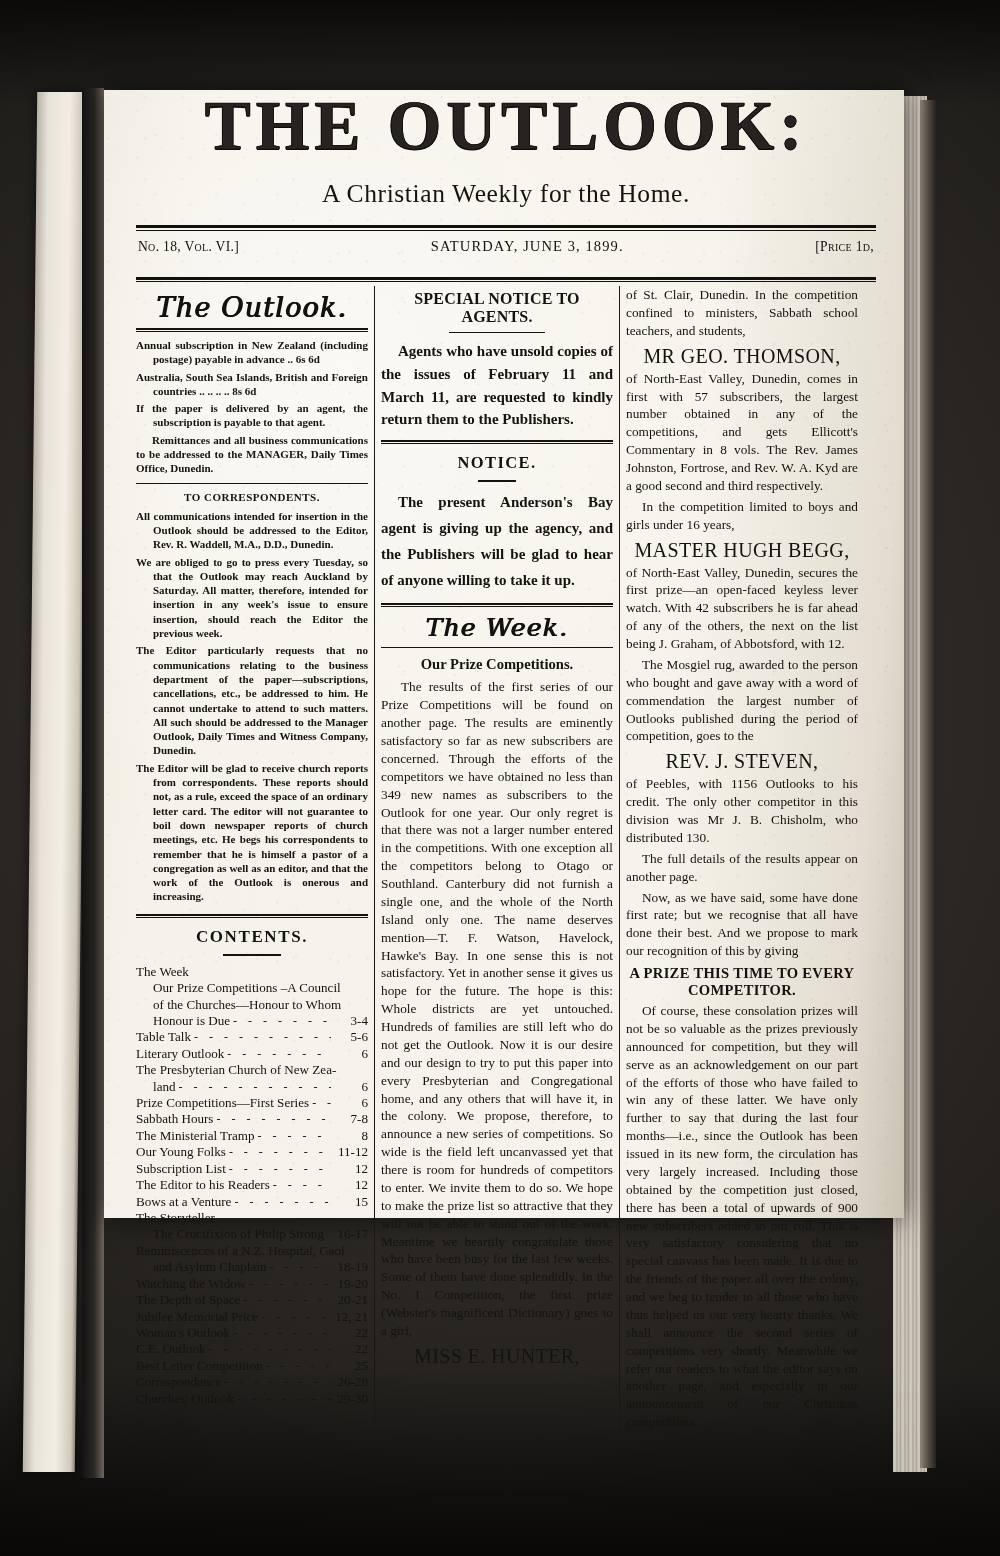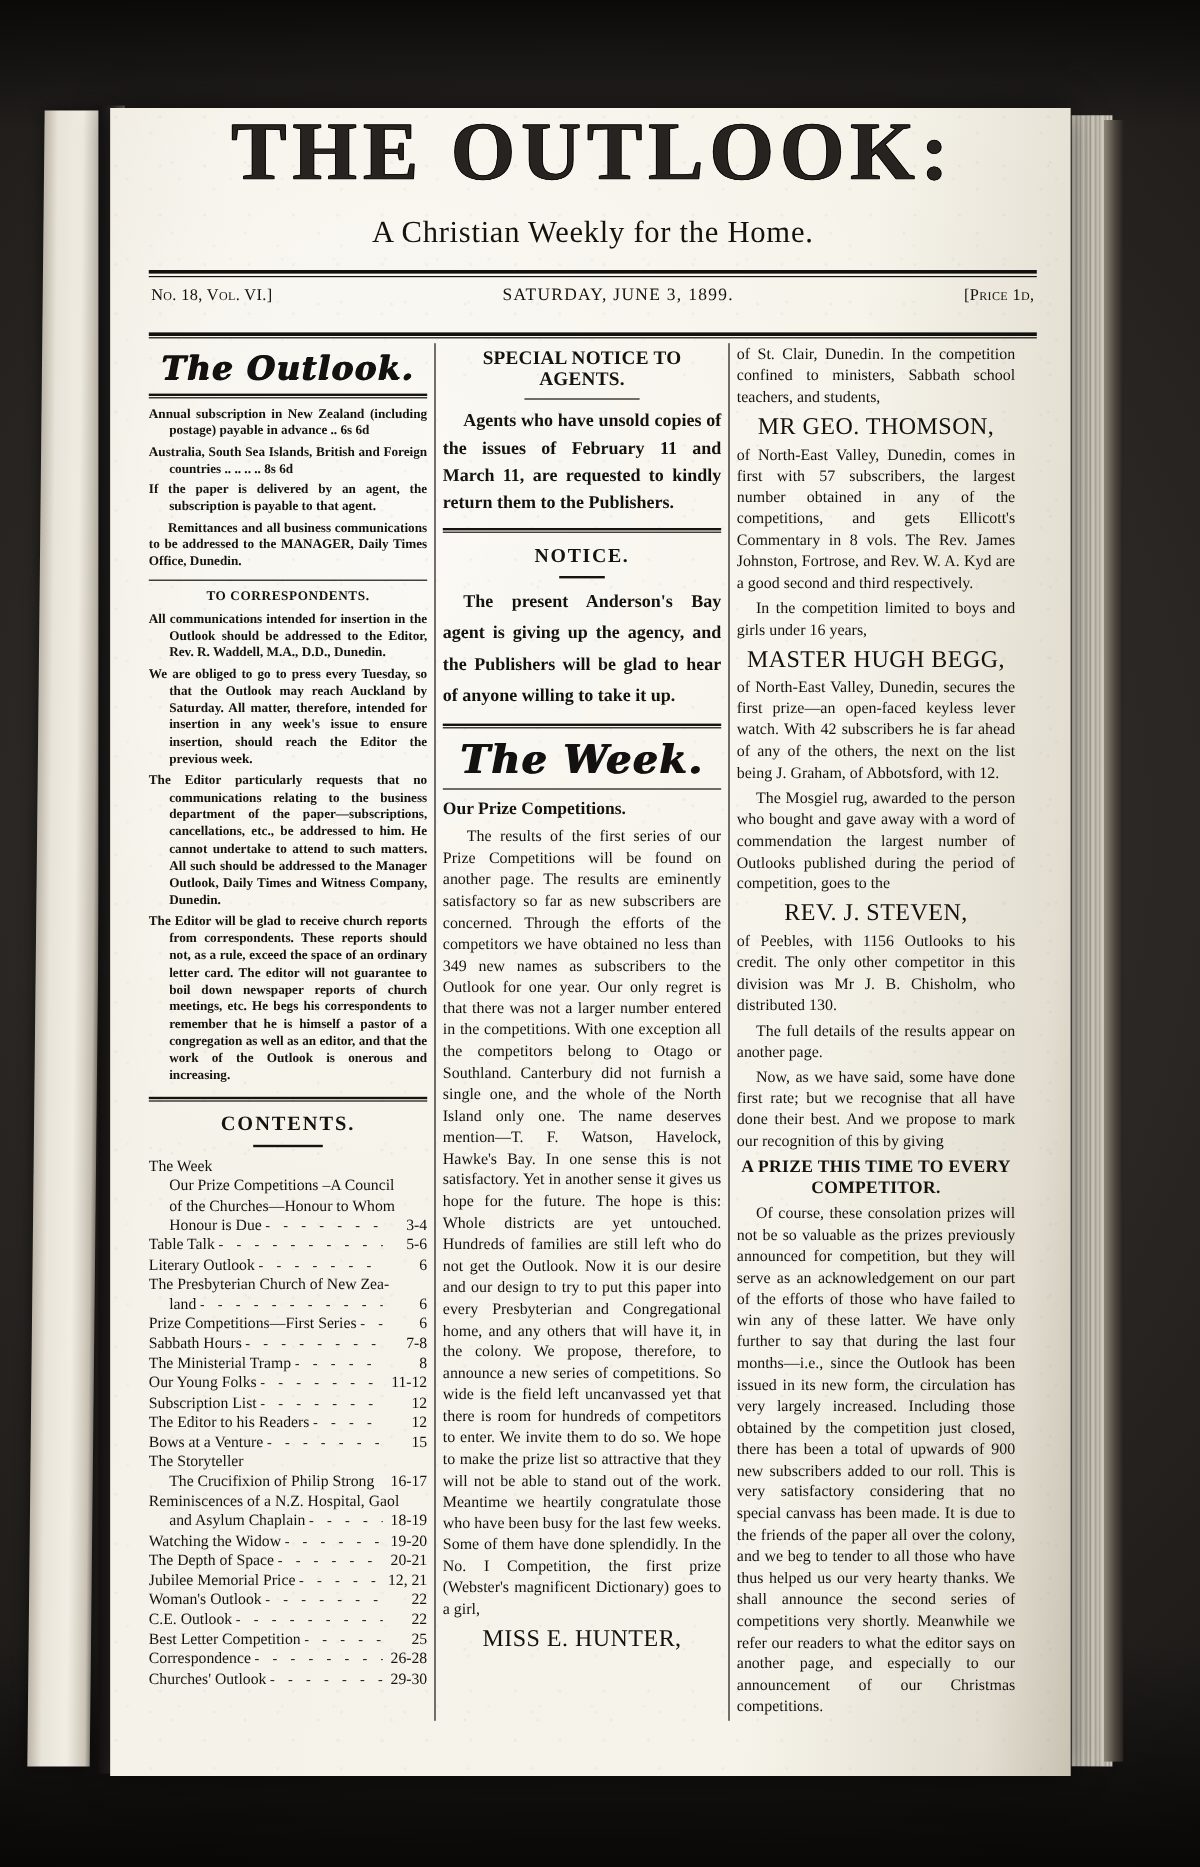--- a/index.html
+++ b/index.html
@@ -27,21 +27,21 @@
     background:linear-gradient(90deg,#b9b2a6 0%, #e8e3d8 22%, #f2eee4 62%, #cfc8ba 92%, #8c857a 100%);
     transform:skewX(-0.6deg);
     box-shadow:0 0 12px rgba(0,0,0,.55);
   }
   .gutter-shadow{
     position:absolute;left:82px;top:88px;width:22px;height:1390px;
     background:linear-gradient(90deg,#141312 0%, #2b2723 55%, #6d665c 100%);
   }
   
   .page{
-    position:absolute;left:92px;top:90px;width:800px;height:1390px;
+    position:absolute;left:104px;top:90px;width:800px;height:1128px;
     background:#f4f1e7;
     background-image:
       radial-gradient(ellipse 80% 60% at 30% 25%, rgba(255,255,255,.55), rgba(255,255,255,0) 70%),
       linear-gradient(95deg,#efebe0 0%, #f5f2e9 12%, #f6f3ea 70%, #e2ddd0 92%, #c8c2b3 100%);
     box-shadow:0 0 26px rgba(0,0,0,.6);
     color:#15130f;
   }
   
   .fore-edge{
     position:absolute;left:893px;top:96px;width:34px;height:1376px;
@@ -102,30 +102,30 @@
   .col{width:232px;padding:0 6px;}
   .col.mid{border-left:1.1px solid #1a1713;border-right:1.1px solid #1a1713;}
   .col p{margin:0 0 3px 0;}
 
   .txt{font-size:11px;line-height:1.3;text-align:justify;font-weight:bold;}
   .txt-j{font-size:13.3px;line-height:1.345;text-align:justify;}
 
   
   .gothic{
     font-family:"DejaVu Serif", serif;
-    font-weight:700;
+    font-weight:400;
     font-style:italic;
     font-size:27px;
     text-align:center;
     letter-spacing:1.2px;
     margin:6px 0 5px 0;
     color:#141210;
     text-shadow:0.7px 0 0 #141210, -0.5px 0.4px 0 #141210;
   }
-  .gothic.small{font-size:33px;}
+  .gothic.small{font-size:25px;}
 
   .hr-d{border:0;border-top:2.6px solid #16130f;margin:4px 0 1px 0;}
   .hr-s{border:0;border-top:1px solid #16130f;margin:0 0 6px 0;}
   .hr-1{border:0;border-top:1.2px solid #16130f;margin:7px 0 7px 0;}
   .hr-short{border:0;border-top:2.4px solid #16130f;width:58px;margin:7px auto 8px auto;}
   .hr-dot{border:0;border-top:1.3px solid #16130f;width:96px;margin:6px auto 7px auto;position:relative;}
   .hr-dot:after{content:"";position:absolute;left:50%;top:-3px;width:5px;height:5px;background:#16130f;transform:translateX(-50%) rotate(45deg);}
 
   .hang{padding-left:17px;text-indent:-17px;margin-bottom:5px;}
   .ind{text-indent:16px;}
@@ -134,21 +134,21 @@
     text-align:center;font-weight:700;font-size:11px;letter-spacing:.5px;
     margin:6px 0 6px 0;
   }
   .hd-c2{
     text-align:center;font-weight:700;font-size:14.6px;letter-spacing:.3px;
     margin:5px 0 3px 0;
   }
   .hd-name{
     text-align:center;font-size:20px;letter-spacing:.4px;margin:5px 0 2px 0;
   }
-  .hd-left{font-weight:700;font-size:14.6px;margin:3px 0 5px 0;}
+  .hd-left{font-weight:700;font-size:14.6px;margin:3px 0 5px 0;text-align:center;}
 
   .bold-notice{
     font-weight:700;font-size:15px;line-height:1.52;text-align:justify;
     margin:0 0 4px 0;
   }
   .bold-notice.ind{text-indent:17px;}
 
   
   .contents-title{
     text-align:center;font-weight:700;font-size:17px;letter-spacing:1.6px;margin:9px 0 0 0;

